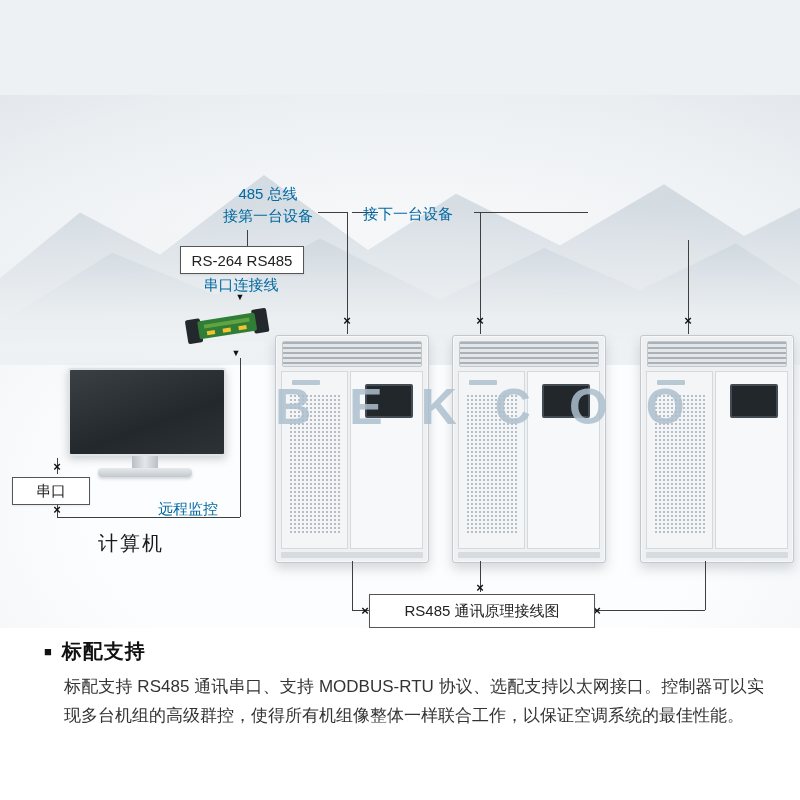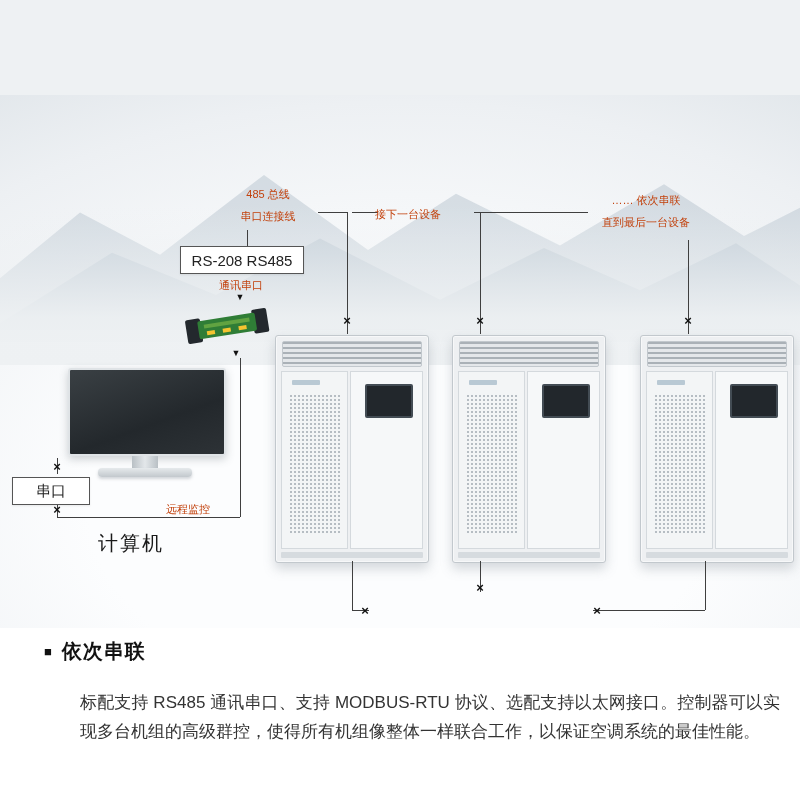--- a/index.html
+++ b/index.html
@@ -25,21 +25,21 @@
        background:linear-gradient(180deg,rgba(238,241,243,0) 0%,rgba(238,241,243,.92) 70%,#eef1f3 100%);}
 
   
   .hl,.vl{position:absolute;background:#3f3f3f;z-index:5;}
   .hl{height:1px;} .vl{width:1px;}
   .x{position:absolute;z-index:7;font-size:13px;font-weight:bold;color:#111;
      transform:translate(-50%,-50%);line-height:1;}
   .arr{position:absolute;z-index:7;font-size:9px;color:#111;transform:translate(-50%,-50%);line-height:1;}
 
   
-  .lbl{position:absolute;z-index:7;font-size:11px;color:#c2410c;line-height:22px;text-align:center;}
+  .lbl{position:absolute;z-index:7;font-size:15px;color:#0369a1;line-height:22px;text-align:center;}
   .box{position:absolute;z-index:7;font-size:15px;color:#222;background:#ffffff;border:1px solid #555;
        display:flex;align-items:center;justify-content:center;box-shadow:0 1px 2px rgba(0,0,0,.08);}
   .computer-lbl{position:absolute;z-index:7;font-size:20px;color:#1a1a1a;letter-spacing:2px;}
 
   .watermark{position:absolute;left:235px;top:378px;width:490px;z-index:6;text-align:center;
              font-size:50px;font-weight:bold;letter-spacing:38px;color:rgba(172,190,206,.85);
              text-indent:38px;white-space:nowrap;}
 
   
   .mon-screen{position:absolute;left:68px;top:368px;width:154px;height:84px;z-index:6;
@@ -67,21 +67,21 @@
   .unit .door-r{flex:1;background:#f6f8f9;border:1px solid #d4d9dd;position:relative;}
   .unit .screen{position:absolute;top:12px;right:9px;width:44px;height:30px;background:#22272c;
         border:2px solid #434c54;border-radius:2px;}
   .unit .base{position:absolute;left:5px;right:5px;bottom:4px;height:6px;background:#d6dbdf;border-radius:1px;}
 
   
   .footer{position:absolute;left:0;top:628px;width:800px;height:172px;background:#ffffff;z-index:8;}
   .footer .head{position:absolute;left:44px;top:10px;display:flex;align-items:center;gap:10px;}
   .footer .bullet{font-size:13px;color:#111;line-height:1;}
   .footer h2{margin:0;font-size:20px;color:#111;font-weight:600;letter-spacing:1px;}
-  .footer p{position:absolute;left:64px;top:44px;width:700px;margin:16px;font-size:17px;line-height:29px;
+  .footer p{position:absolute;left:64px;top:44px;width:700px;margin:0;font-size:17px;line-height:29px;
             color:#333;text-align:justify;}
 </style>
 </head>
 <body>
 
 <div class="stage">
 
   <div class="scene">
     <div class="mountain m2"></div>
     <div class="mountain m1"></div>
@@ -113,32 +113,29 @@
   <span class="x" style="left:57px;top:509px">×</span>
   <span class="x" style="left:365px;top:610px">×</span>
   <span class="x" style="left:480px;top:587px">×</span>
   <span class="x" style="left:597px;top:610px">×</span>
 
   <span class="arr" style="left:240px;top:297px">▼</span>
   <span class="arr" style="left:236px;top:353px">▼</span>
 
   <div class="lbl" style="left:205px;top:183px;width:126px">
     <div>485 总线</div>
-    <div>串口连接线</div>
+    <div>接第一台设备</div>
   </div>
   <div class="lbl" style="left:358px;top:203px;width:100px">接下一台设备</div>
-  <div class="lbl" style="left:583px;top:189px;width:126px">
-    <div>…… 依次串联</div>
-    <div>直到最后一台设备</div>
-  </div>
-  <div class="box" style="left:180px;top:246px;width:122px;height:26px">RS-208 RS485</div>
-  <div class="lbl" style="left:180px;top:274px;width:122px">通讯串口</div>
+  <div class="box" style="left:180px;top:246px;width:122px;height:26px">RS-264 RS485</div>
+  <div class="lbl" style="left:180px;top:274px;width:122px">串口连接线</div>
   <div class="box" style="left:12px;top:477px;width:76px;height:26px">串口</div>
   <div class="lbl" style="left:138px;top:498px;width:100px">远程监控</div>
   <div class="computer-lbl" style="left:98px;top:530px">计算机</div>
+  <div class="box" style="left:369px;top:594px;width:224px;height:32px">RS485 通讯原理接线图</div>
 
   <div class="conv">
     <svg width="86" height="50" viewBox="0 0 86 50">
       <g transform="rotate(-9 43 25)">
         <rect x="2" y="14" width="15" height="24" rx="2" fill="#23282d"></rect>
         <rect x="69" y="14" width="15" height="24" rx="2" fill="#23282d"></rect>
         <rect x="14" y="17" width="58" height="18" rx="2" fill="#2f7d36"></rect>
         <rect x="20" y="21" width="46" height="4" fill="#8bc34a" opacity="0.55"></rect>
         <rect x="22" y="28" width="8" height="4" fill="#f4c430"></rect>
         <rect x="38" y="28" width="8" height="4" fill="#f4c430"></rect>
@@ -186,22 +183,23 @@
         <div class="brand"></div>
         <div class="grille"></div>
       </div>
       <div class="door-r">
         <div class="screen"></div>
       </div>
     </div>
     <div class="base"></div>
   </div>
 
+  <div class="watermark">BEKCOO</div>
 
   <div class="footer">
     <div class="head">
       <span class="bullet">■</span>
-      <h2>依次串联</h2>
+      <h2>标配支持</h2>
     </div>
     <p>标配支持 RS485 通讯串口、支持 MODBUS-RTU 协议、选配支持以太网接口。控制器可以实现多台机组的高级群控，使得所有机组像整体一样联合工作，以保证空调系统的最佳性能。</p>
   </div>
 
 </div>
 
 </body></html>

